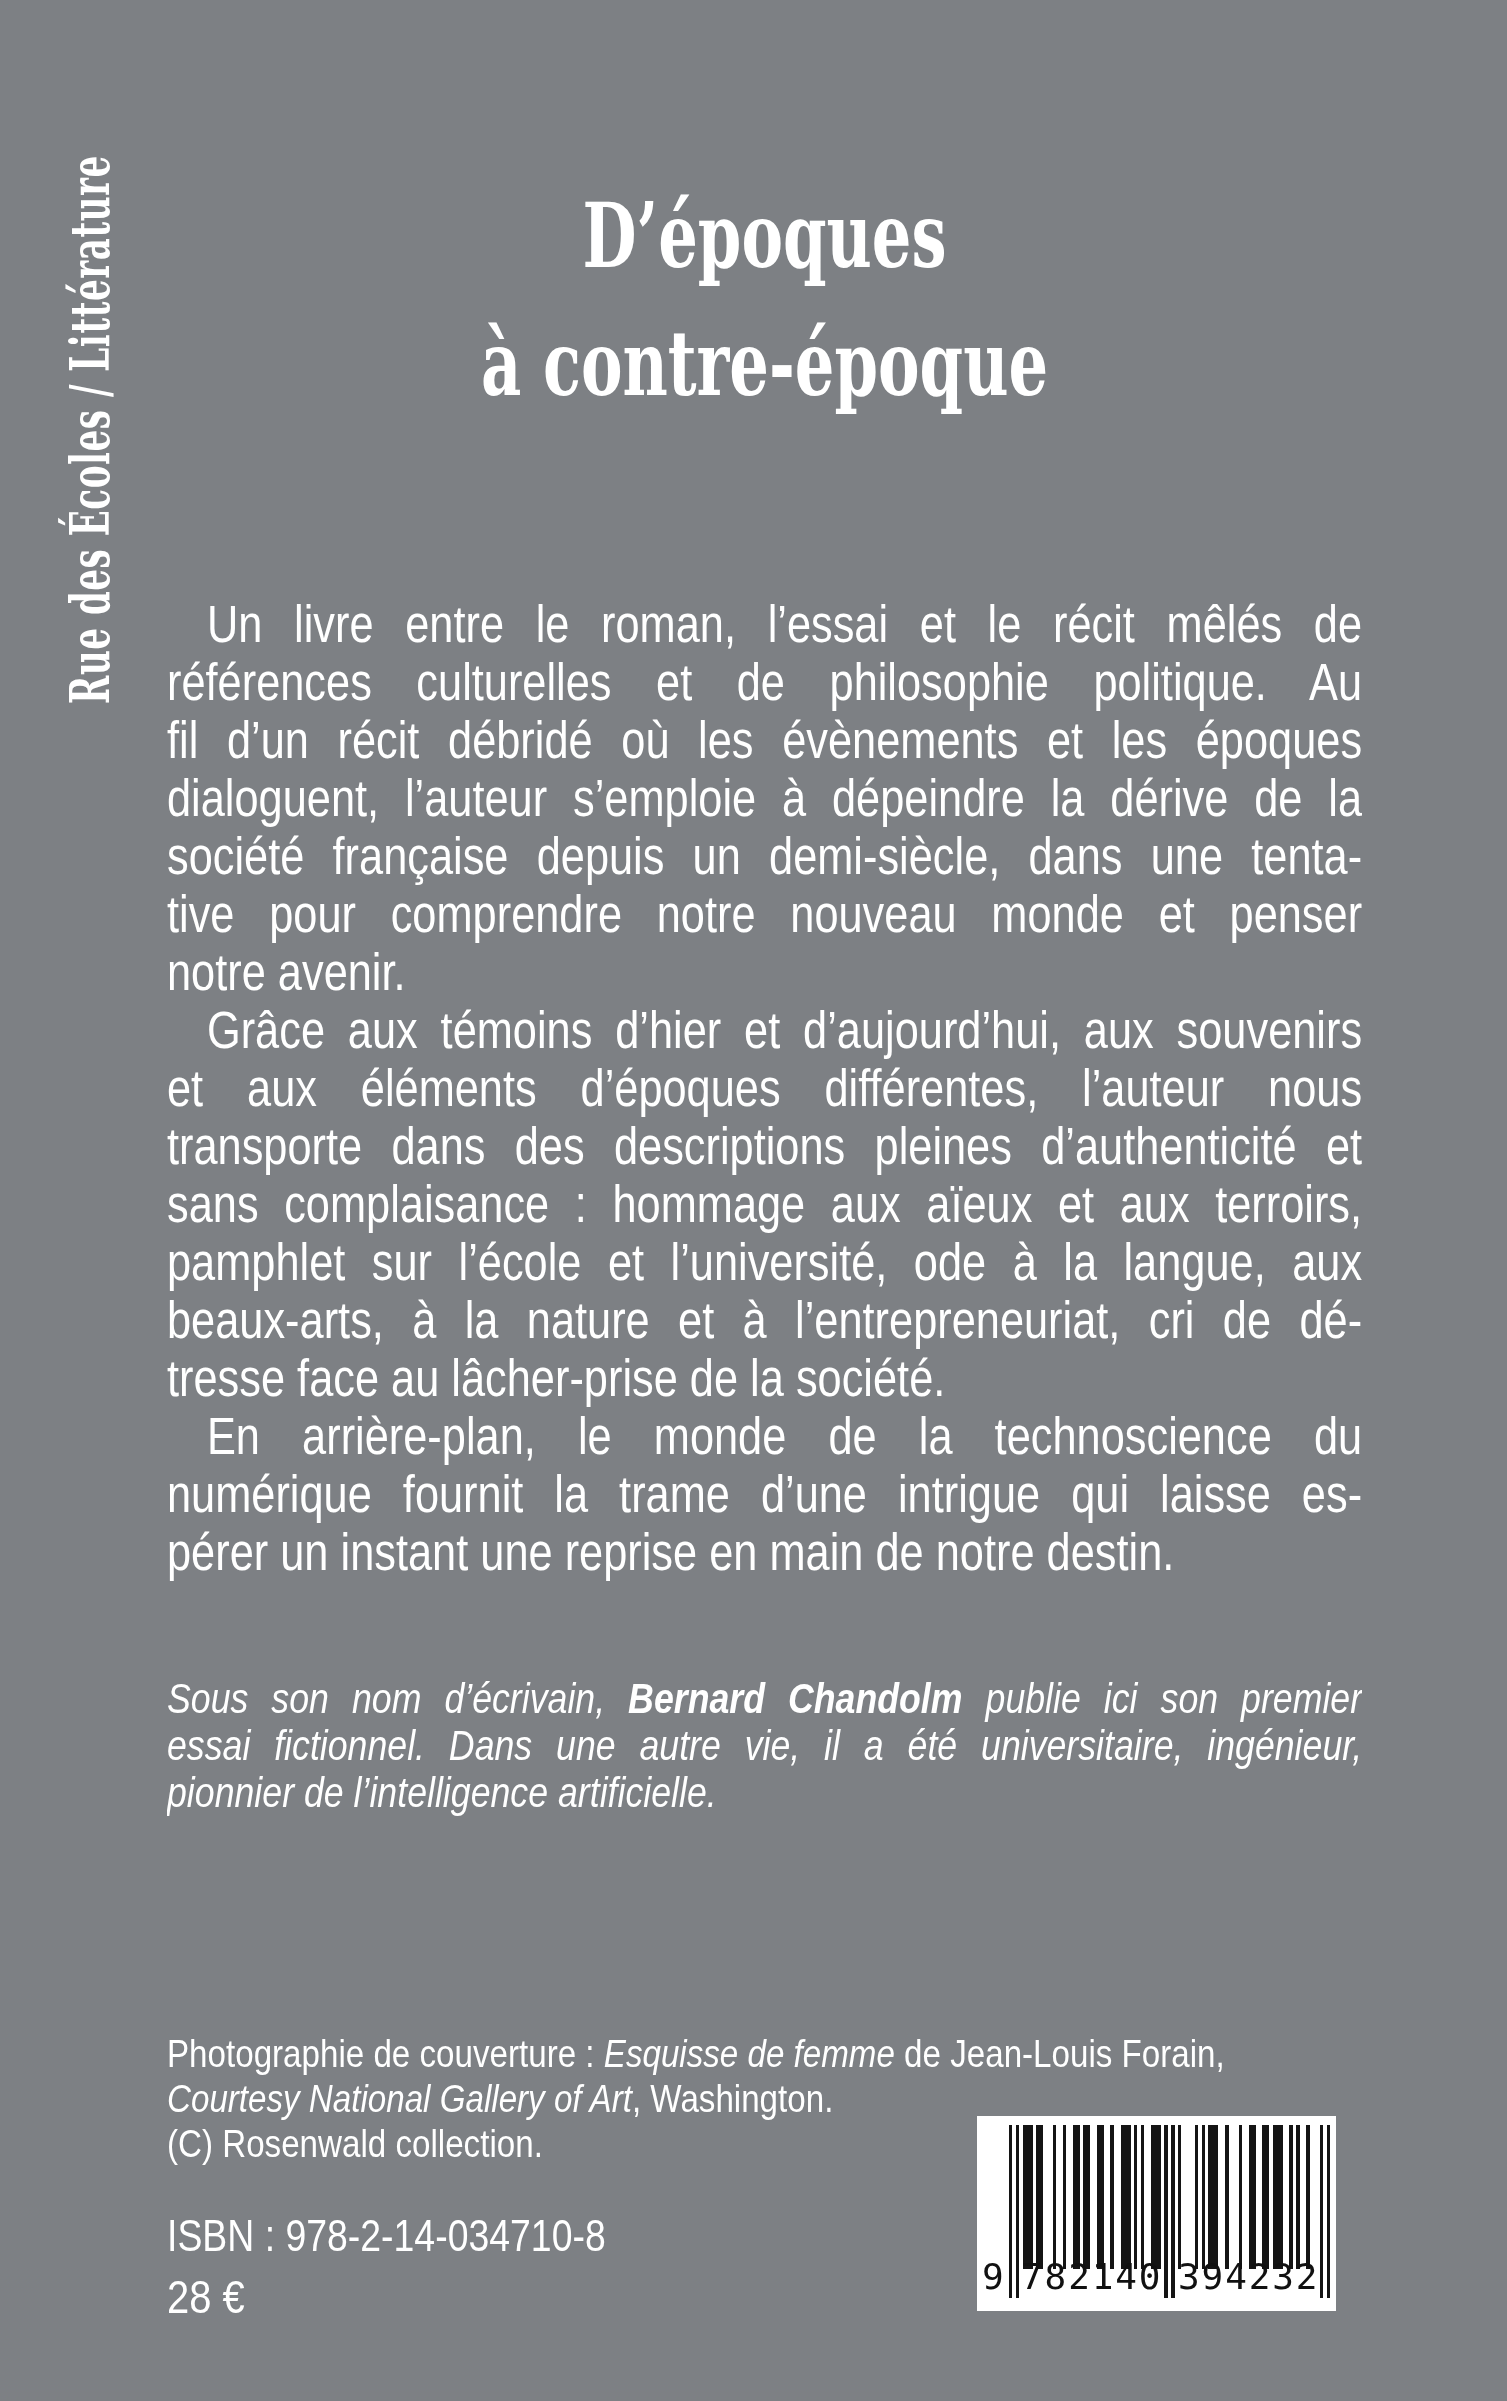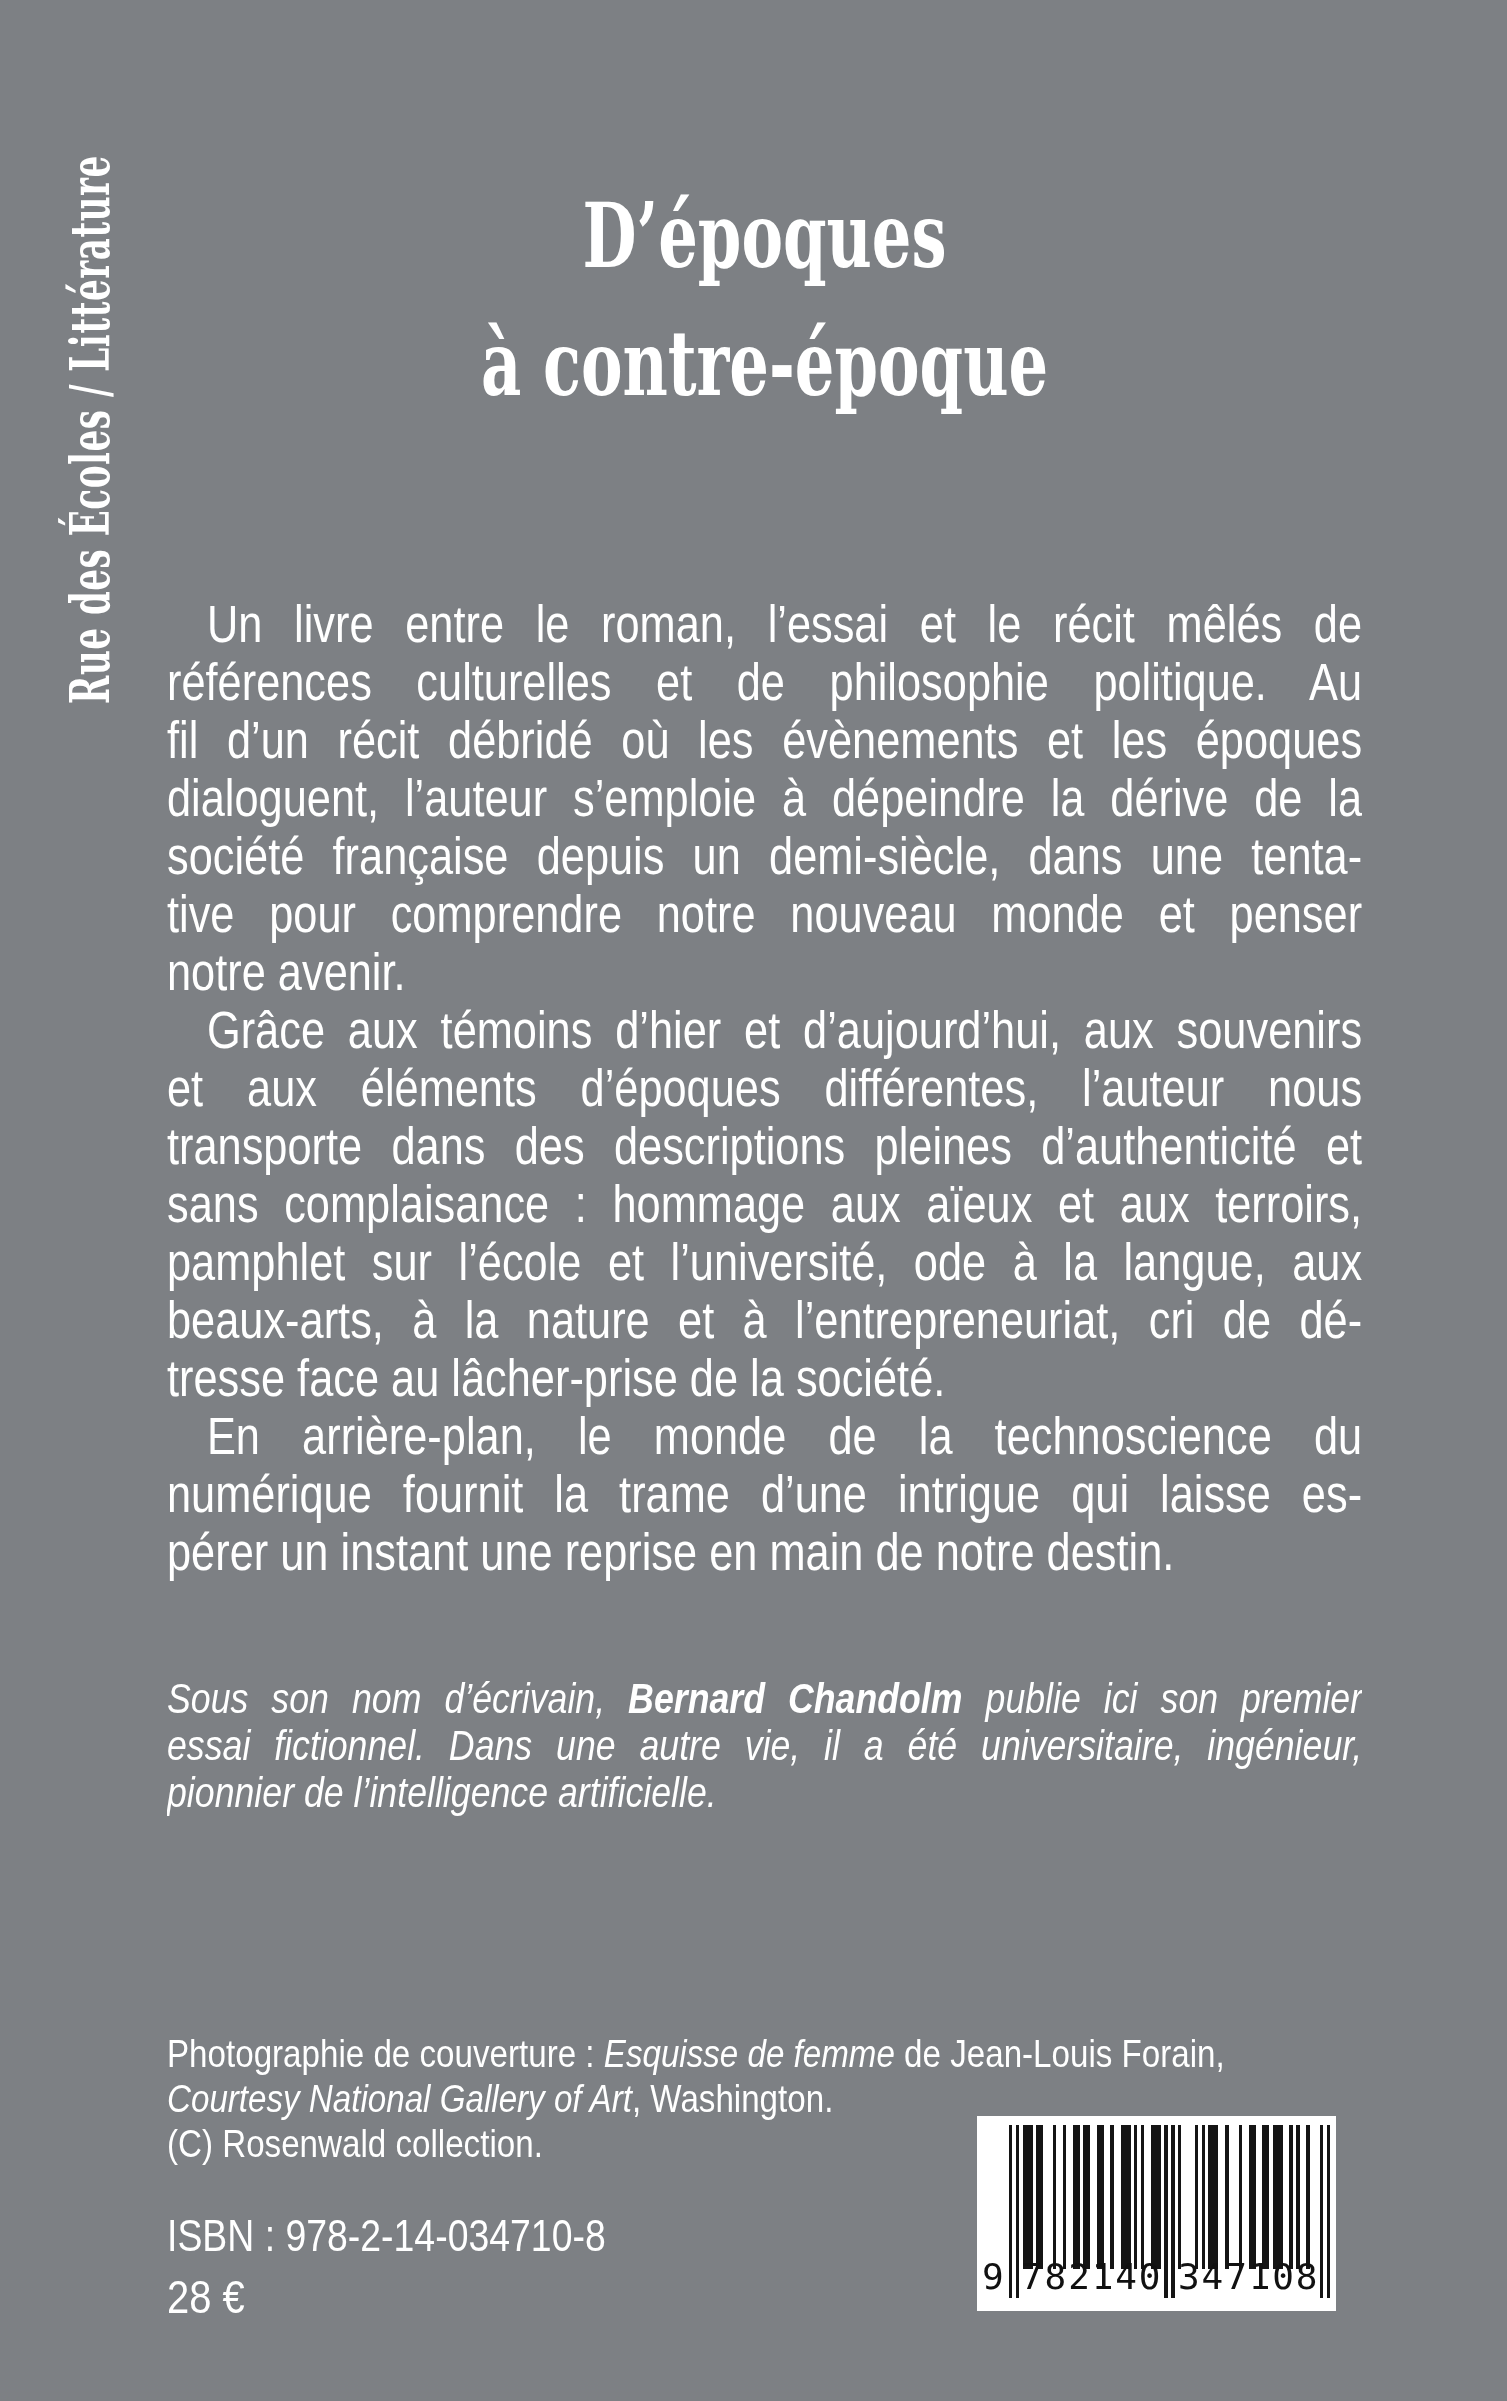--- a/index.html
+++ b/index.html
@@ -152,17 +152,17 @@
         <div class="bar" style="left: 78.9474%; width: 2.10526%;"></div>
         <div class="bar" style="left: 82.1053%; width: 3.15789%;"></div>
         <div class="bar" style="left: 87.3684%; width: 1.05263%;"></div>
         <div class="bar" style="left: 89.4737%; width: 1.05263%;"></div>
         <div class="bar" style="left: 92.6316%; width: 1.05263%;"></div>
         <div class="bar tall" style="left: 96.8421%; width: 1.05263%;"></div>
         <div class="bar tall" style="left: 98.9474%; width: 1.05263%;"></div>
       </div>
     <div class="bc-digit" id="bc-d1">9</div>
     <div class="bc-digit" id="bc-d2">782140</div>
-    <div class="bc-digit" id="bc-d3">347108</div>
+    <div class="bc-digit" id="bc-d3">394232</div>
   </div>
 
 </div>
 
 
 </body></html>

